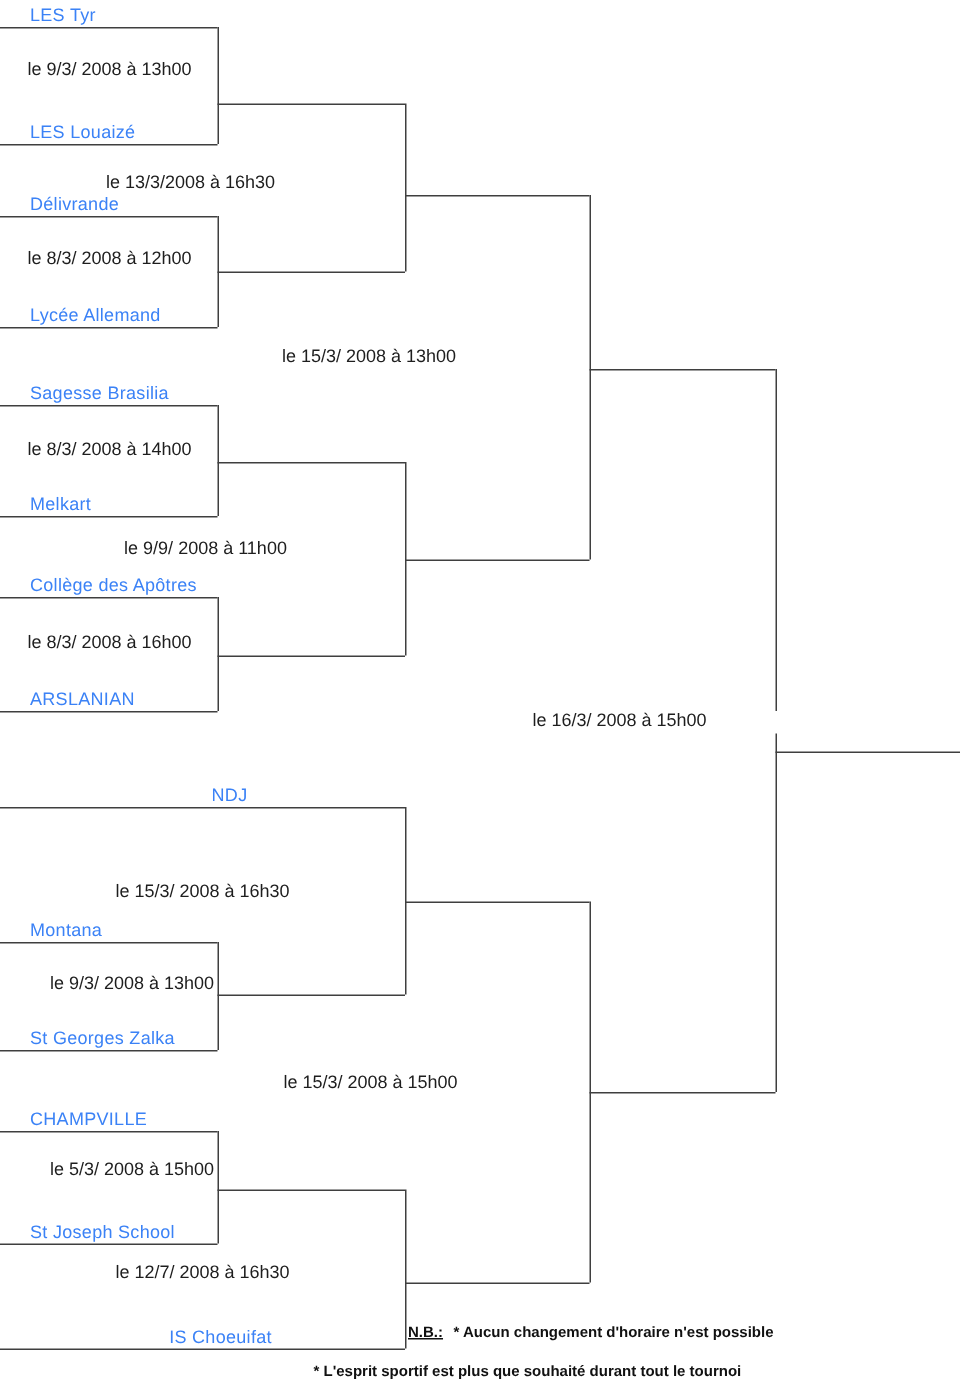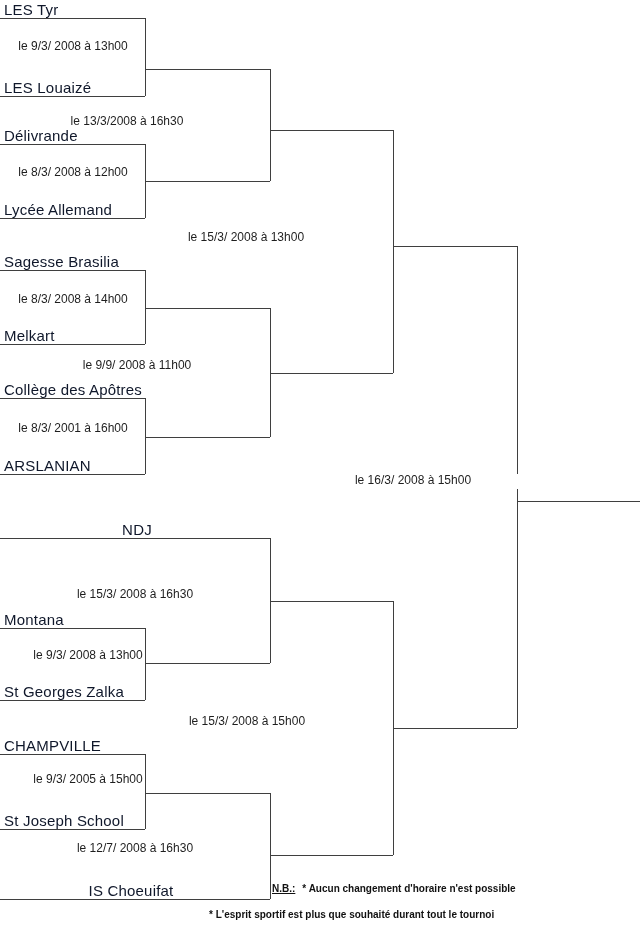--- a/index.html
+++ b/index.html
@@ -4,22 +4,22 @@
 <title>Bracket</title>
 <style>
   html,body{margin:0;padding:0;background:#ffffff;}
   #stage{
     position:relative;width:640px;height:930px;background:#ffffff;overflow:hidden;
     font-family:"Liberation Sans","DejaVu Sans",sans-serif;color:#222;
   }
   .hline{position:absolute;height:0;border-top:1px solid #3f3f3f;}
   .vline{position:absolute;width:0;border-left:1px solid #3f3f3f;}
   .team{
-    position:absolute;font-size:15px;line-height:16px;letter-spacing:0.2px;
-    white-space:nowrap;color:#0f172a;
+    position:absolute;font-size:12px;line-height:16px;letter-spacing:0.2px;
+    white-space:nowrap;color:#3b82f6;margin-left:16px;
   }
   .team.centered{transform:translateX(-50%);}
   .date{
     position:absolute;font-size:12px;line-height:13px;white-space:nowrap;color:#1e1e1e;
     transform:translateX(-50%);
   }
   .plain{
     position:absolute;font-size:12px;line-height:14px;white-space:nowrap;
     letter-spacing:-0.2px;color:#1e1e1e;
   }
@@ -101,26 +101,26 @@
   <div class="team" style="left:4px;top:738px;">CHAMPVILLE</div>
   <div class="team" style="left:4px;top:813px;">St Joseph School</div>
   <div class="team centered" style="left:131px;top:883px;">IS Choeuifat</div>
 
   <div class="date" style="left:73px;top:40px;">le 9/3/ 2008 à 13h00</div>
   <div class="date" style="left:127px;top:115px;">le 13/3/2008 à 16h30</div>
   <div class="date" style="left:73px;top:166px;">le 8/3/ 2008 à 12h00</div>
   <div class="date" style="left:246px;top:231px;">le 15/3/ 2008 à 13h00</div>
   <div class="date" style="left:73px;top:293px;">le 8/3/ 2008 à 14h00</div>
   <div class="date" style="left:137px;top:359px;">le 9/9/ 2008 à 11h00</div>
-  <div class="date" style="left:73px;top:422px;">le 8/3/ 2001 à 16h00</div>
+  <div class="date" style="left:73px;top:422px;">le 8/3/ 2008 à 16h00</div>
   <div class="date" style="left:413px;top:474px;">le 16/3/ 2008 à 15h00</div>
   <div class="date" style="left:135px;top:588px;">le 15/3/ 2008 à 16h30</div>
   <div class="date" style="left:88px;top:649px;">le 9/3/ 2008 à 13h00</div>
   <div class="date" style="left:247px;top:715px;">le 15/3/ 2008 à 15h00</div>
-  <div class="date" style="left:88px;top:773px;">le 9/3/ 2005 à 15h00</div>
+  <div class="date" style="left:88px;top:773px;">le 5/3/ 2008 à 15h00</div>
   <div class="date" style="left:135px;top:842px;">le 12/7/ 2008 à 16h30</div>
 
 
   <div class="note" style="left:272px;top:881px;">
     <span class="nb">N.B.:</span><span>* Aucun changement d'horaire n'est possible</span>
   </div>
   <div class="note" style="left:209px;top:907px;">* L'esprit sportif est plus que souhaité durant tout le tournoi</div>
 
 </div>
 

